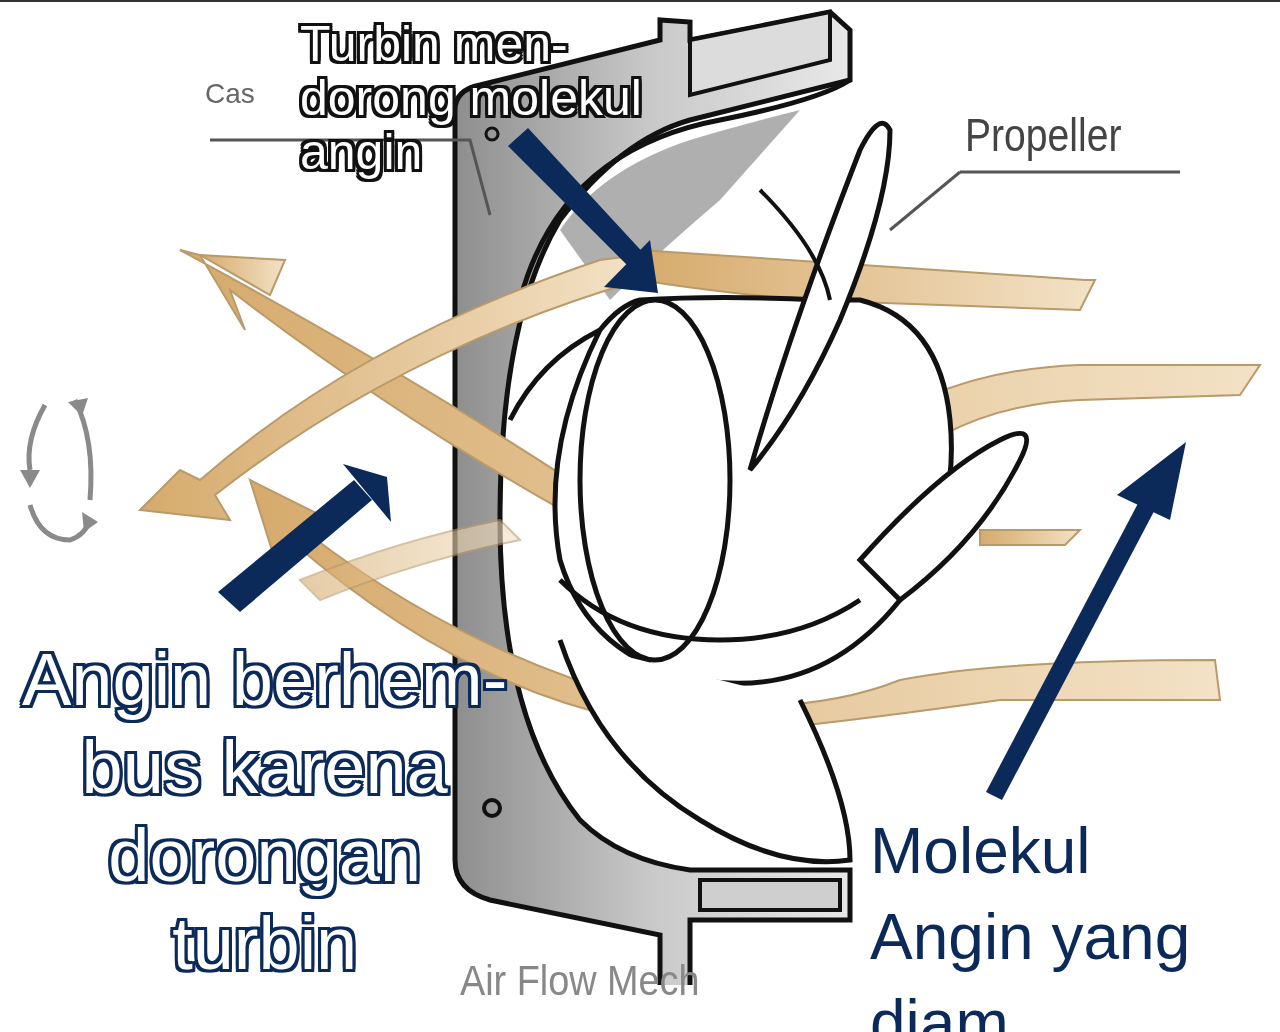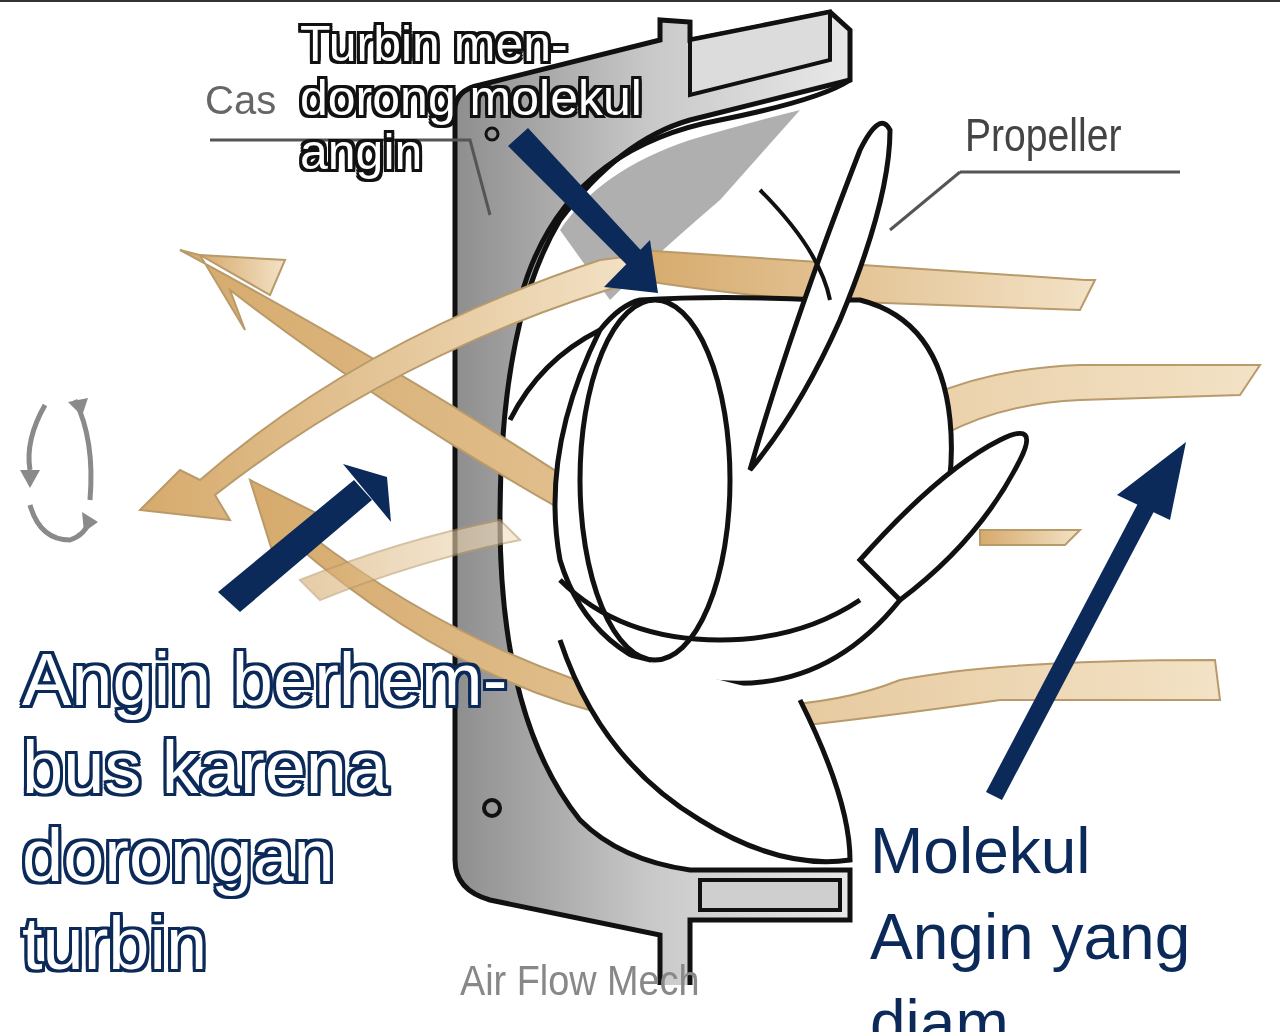--- a/index.html
+++ b/index.html
@@ -13,26 +13,27 @@
     -webkit-text-stroke: 0;
     text-shadow:
       -3px -3px 0 #111, 3px -3px 0 #111, -3px 3px 0 #111, 3px 3px 0 #111,
       0 -3px 0 #111, 0 3px 0 #111, -3px 0 0 #111, 3px 0 0 #111;
   }
   .outlined-navy {
     color: #ffffff;
     text-shadow:
       -3px -3px 0 #0b2a5a, 3px -3px 0 #0b2a5a, -3px 3px 0 #0b2a5a, 3px 3px 0 #0b2a5a,
       0 -3px 0 #0b2a5a, 0 3px 0 #0b2a5a, -3px 0 0 #0b2a5a, 3px 0 0 #0b2a5a;
+    text-align: center;
   }
   #lbl-turbin { left: 300px; top: 0px; font-size: 50px; line-height: 54px; margin-top: 17px; }
   #lbl-angin-berhembus { left: 22px; top: 636px; font-size: 74px; line-height: 88px; }
   #lbl-molekul { left: 870px; top: 808px; font-size: 64px; line-height: 86px; color: #0b2a5a; }
   #lbl-propeller { left: 965px; top: 112px; font-size: 46px; color: #444; font-family: "Liberation Sans", sans-serif; transform: scaleX(0.85); transform-origin: left; }
-  #lbl-casing { left: 205px; top: 80px; font-size: 40px; color: #666; font-family: "Liberation Sans", sans-serif; }
+  #lbl-casing { left: 205px; top: 80px; font-size: 28px; color: #666; font-family: "Liberation Sans", sans-serif; }
   #lbl-flow { left: 460px; top: 960px; font-size: 42px; color: #888; font-family: "Liberation Sans", sans-serif; transform: scaleX(0.9); transform-origin: left; }
   .white-band { position: absolute; background: #ffffff; }
 </style>
 </head>
 <body>
 
 <div class="top-border"></div>
 
 <svg class="diagram" width="1280" height="1032" viewBox="0 0 1280 1032">
   <defs>

